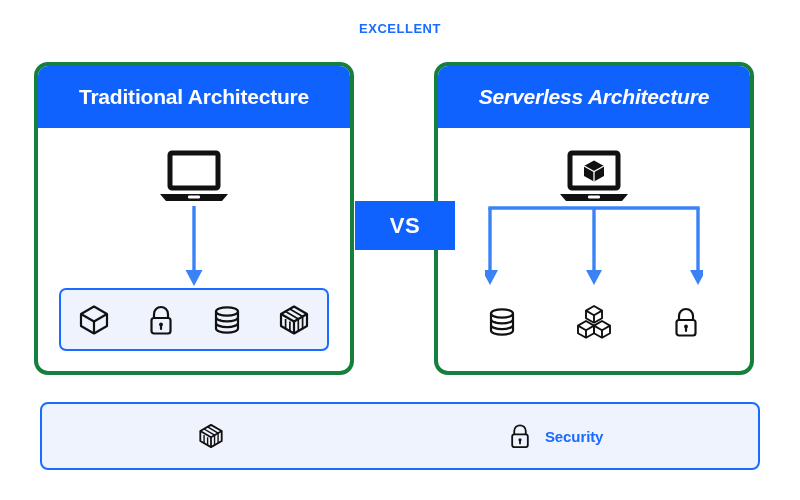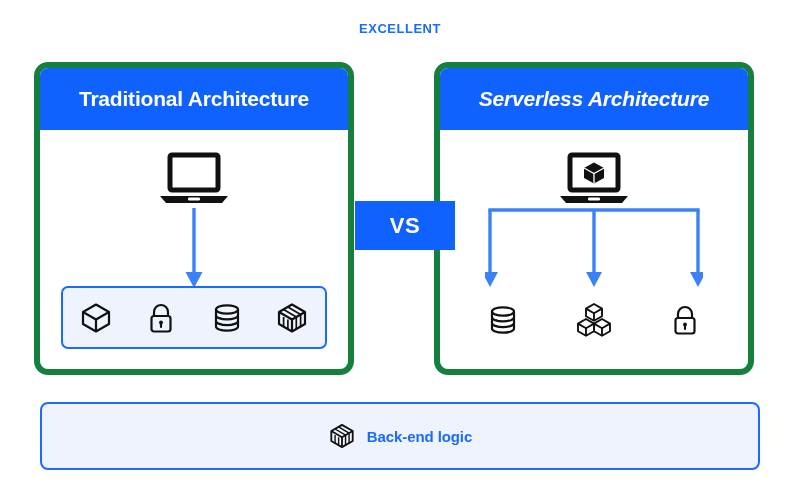--- a/index.html
+++ b/index.html
@@ -39,21 +39,21 @@
     letter-spacing: 4.4px;
     color: #4b7fd6;
   }
 
   
   .panel {
     position: absolute;
     top: 62px;
     width: 320px;
     height: 313px;
-    border: 6px solid #15803d;
+    border: 4px solid #15803d;
     border-radius: 14px;
     background: #ffffff;
     box-sizing: border-box;
     overflow: hidden;
   }
   .panel-left  { left: 34px; }
   .panel-right { left: 434px; font-style: italic; }
 
   .panel-header {
     height: 62px;
@@ -335,18 +335,28 @@
     <span class="legend-icon">
       <svg width="28" height="28" viewBox="0 0 34 34">
         <path d="M17 3.5 L30 11 V23 L17 30.5 L4 23 V11 Z" fill="none" stroke="#111111" stroke-width="2.2" stroke-linejoin="round"></path>
         <path d="M4 11 L17 18.5 L30 11" fill="none" stroke="#111111" stroke-width="2.2" stroke-linejoin="round"></path>
         <line x1="17" y1="18.5" x2="17" y2="30.5" stroke="#111111" stroke-width="2.2"></line>
         <path d="M8.6 8.5 L21.4 16 M12.9 6 L25.6 13.5" stroke="#111111" stroke-width="1.7"></path>
         <path d="M8.6 15.9 V26.3 M12.9 18.4 V28.6" stroke="#111111" stroke-width="1.7"></path>
         <path d="M21.3 16.1 V28.6 M25.6 13.6 V26.3" stroke="#111111" stroke-width="1.7"></path>
       </svg>
     </span>
-    <span class="legend-label">Back-end logic</span>
   </div>
 
+  <div class="legend-item">
+    <span class="legend-icon">
+      <svg width="28" height="28" viewBox="0 0 34 34">
+        <path d="M10 15 V11 a7 7 0 0 1 14 0 V15" fill="none" stroke="#111111" stroke-width="2.2" stroke-linecap="round"></path>
+        <rect x="7.5" y="15" width="19" height="15.5" rx="2.5" fill="none" stroke="#111111" stroke-width="2.2"></rect>
+        <circle cx="17" cy="21.5" r="1.9" fill="#111111"></circle>
+        <line x1="17" y1="22.5" x2="17" y2="26" stroke="#111111" stroke-width="2.2" stroke-linecap="round"></line>
+      </svg>
+    </span>
+    <span class="legend-label">Security</span>
+  </div>
 
 
 </div>
 
 </body></html>

